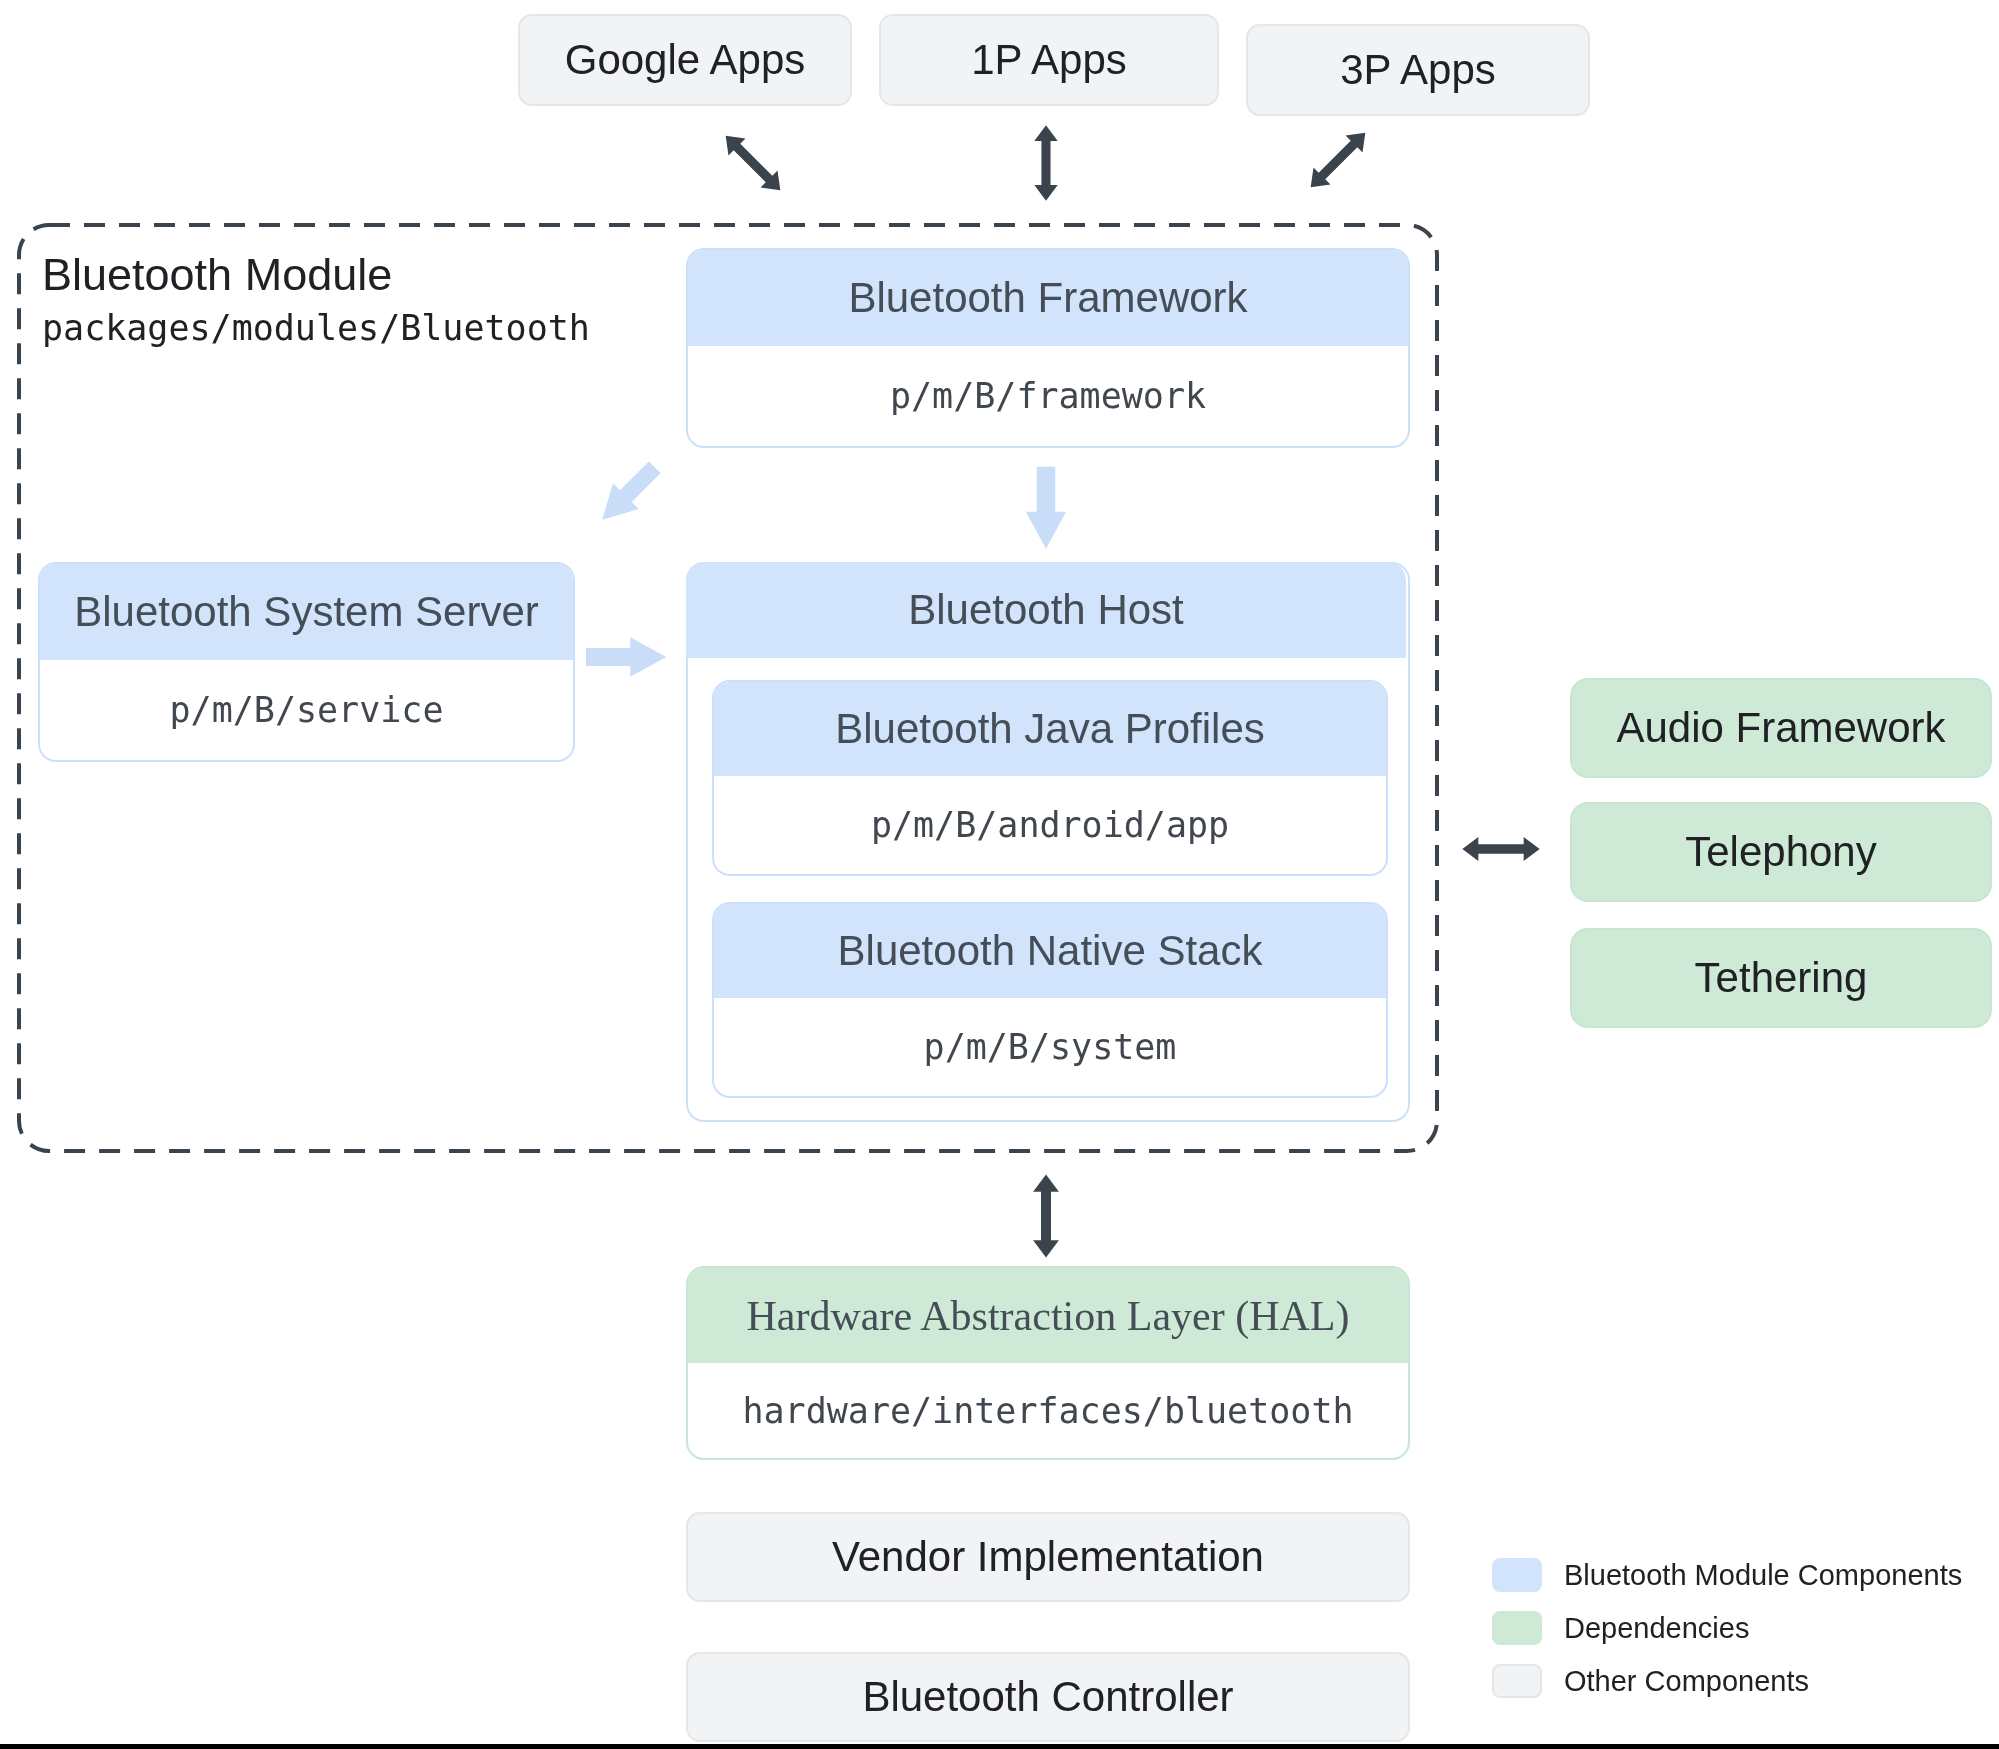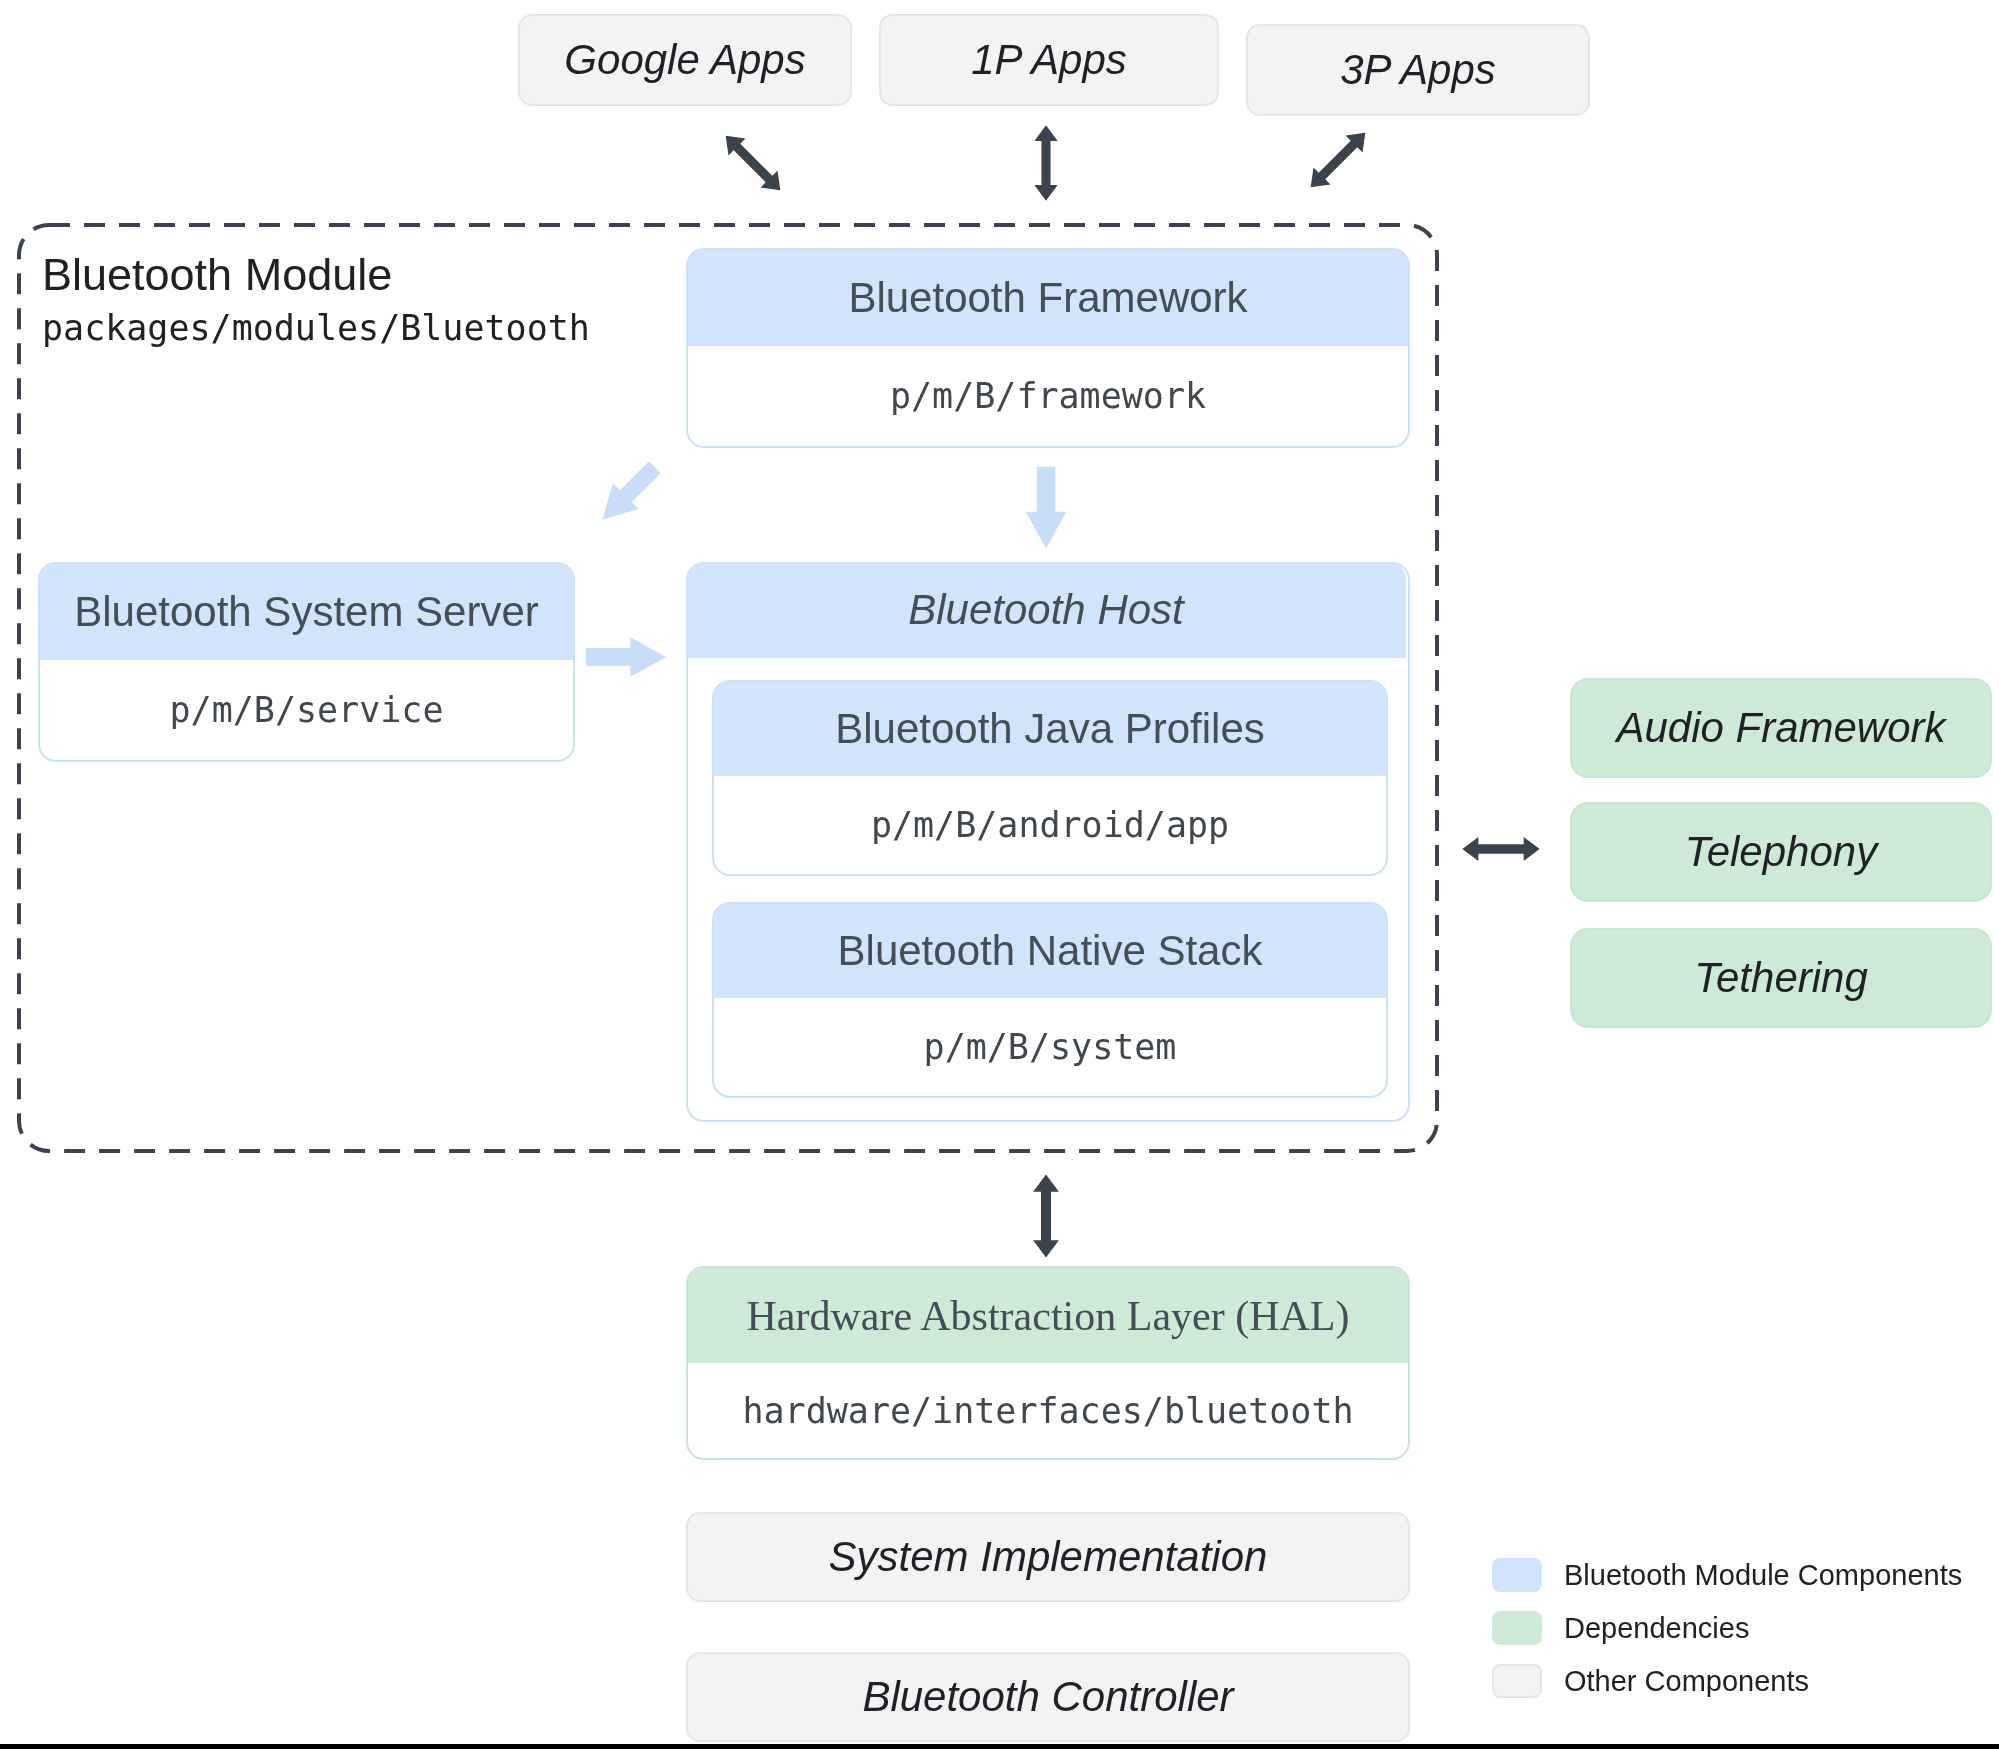--- a/index.html
+++ b/index.html
@@ -10,21 +10,21 @@
     --dark:#3b444c;
     --slate-text:#454e57;
     --mono-text:#40474e;
     --ink:#202124;
     --light-arrow:#c9ddf9;
   }
   html,body{margin:0;padding:0;background:#fff;}
   #canvas{position:relative;width:1999px;height:1749px;background:#ffffff;overflow:hidden;
           font-family:"Liberation Sans", sans-serif;color:var(--ink);}
   .abs{position:absolute;}
-  .center{display:flex;align-items:center;justify-content:center;text-align:left;font-style:italic;}
+  .center{display:flex;align-items:center;justify-content:center;text-align:left;}
 
   
   .plainbox{border-radius:14px;font-size:42px;color:var(--ink);}
   .graybox{background:var(--gray);border:2px solid var(--gray-border);}
   .greenbox{background:var(--green);border:2px solid var(--green-border);border-radius:18px;}
 
   
   .hbox{border-radius:18px;background:#fff;display:flex;flex-direction:column;overflow:hidden;}
   .hbox.blue{border:2px solid var(--blue-border);}
   .hbox.green{border:2px solid var(--green-border);}
@@ -183,21 +183,21 @@
         <polygon points="2,22 26,4 26,15 94,15 94,4 118,22 94,40 94,29 26,29 26,40" fill="#3b444c"></polygon>
       </svg>
   </div>
 
   <div class="abs hbox green box-hal">
     <div class="hdr">Hardware Abstraction Layer (HAL)</div>
     <div class="bdy">hardware/interfaces/bluetooth</div>
   </div>
 
   <div class="abs center plainbox graybox box-vendor">
-    <span>System Implementation</span>
+    <span>Vendor Implementation</span>
   </div>
   <div class="abs center plainbox graybox box-controller">
     <span>Bluetooth Controller</span>
   </div>
 
   <div class="legend-row legend-1">
     <div class="legend-swatch" style="background: rgb(210, 227, 252);"></div>
     <div class="lab">Bluetooth Module Components</div>
   </div>
   <div class="legend-row legend-2">

